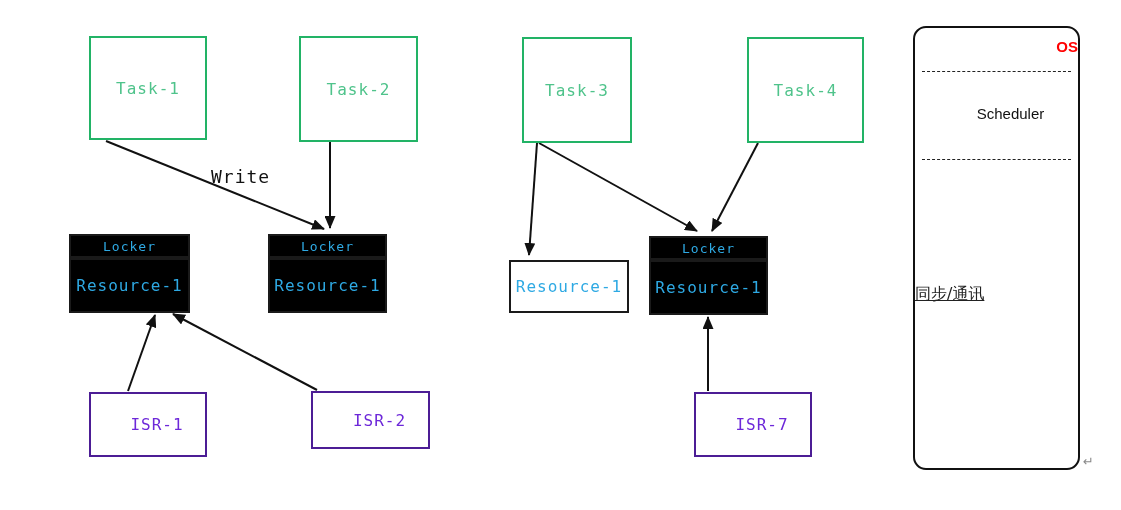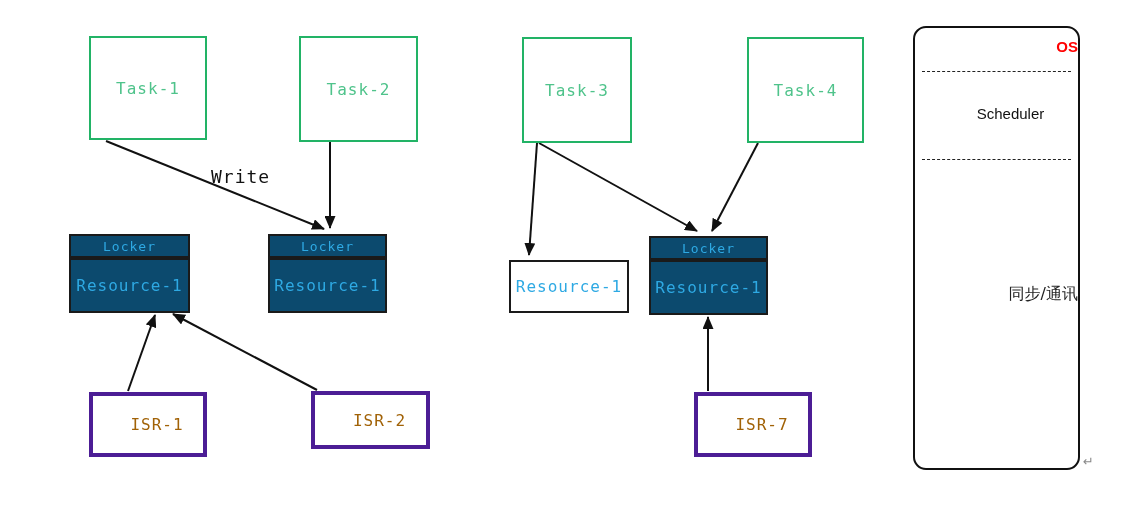--- a/index.html
+++ b/index.html
@@ -2,22 +2,22 @@
 <html><head>
 <meta charset="utf-8">
 <style>
   html,body{margin:0;padding:0;background:#fff;}
   #canvas{
     position:relative;width:1121px;height:510px;background:#ffffff;
     font-family:"DejaVu Sans Mono",monospace;overflow:hidden;
   }
   .box{position:absolute;box-sizing:border-box;display:flex;align-items:center;justify-content:center;background:#fff;margin-left:44px;}
   .task{border:2px solid #22b366;color:#4fc38b;font-size:16px;letter-spacing:1px;}
-  .isr{border:4px solid #4c1d95;color:#a16207;font-size:16px;letter-spacing:1px;padding-left:18px;}
-  .lockerbox{position:absolute;box-sizing:border-box;border:2px solid #1a1a1a;background:#0c4a6e;}
+  .isr{border:2px solid #4c1d95;color:#6d28d9;font-size:16px;letter-spacing:1px;padding-left:18px;}
+  .lockerbox{position:absolute;box-sizing:border-box;border:2px solid #1a1a1a;background:#000000;}
   .lockhdr{
     box-sizing:border-box;height:22px;border-bottom:2px solid #1a1a1a;
     display:flex;align-items:center;justify-content:center;
     color:#2ea9e3;font-size:13px;letter-spacing:1px;
   }
   .lockbody{
     box-sizing:border-box;height:53px;border-top:2px solid #1a1a1a;
     display:flex;align-items:center;justify-content:center;
     color:#2ea9e3;font-size:16px;letter-spacing:1px;
   }
@@ -25,21 +25,21 @@
   .edge-label{position:absolute;left:211px;top:166px;color:#111;font-size:18px;letter-spacing:1px;}
   .arrow-layer{position:absolute;left:0;top:0;pointer-events:none;}
   .os-panel{
     position:absolute;left:913px;top:26px;width:167px;height:444px;
     box-sizing:border-box;border:2px solid #111;border-radius:13px;background:#fff;
     font-family:"Liberation Sans",sans-serif;
   }
   .os-title{position:absolute;top:10px;left:0;width:100%;text-align:right;color:#ff0000;font-size:15px;font-weight:bold;}
   .dash{position:absolute;left:7px;right:7px;height:0;border-top:1px dashed #222;}
   .os-scheduler{position:absolute;top:77px;left:0;width:100%;text-align:center;color:#111;font-size:15px;padding-left:14px;}
-  .os-sync{position:absolute;top:256px;left:0;width:100%;text-align:right;color:#222;font-size:16px;font-family:"DejaVu Sans",sans-serif;}
+  .os-sync{position:absolute;top:256px;left:0;width:100%;text-align:left;color:#222;font-size:16px;font-family:"DejaVu Sans",sans-serif;text-decoration:underline;}
   .return-mark{position:absolute;left:1083px;top:454px;color:#8a8a8a;font-size:13px;font-family:"DejaVu Sans",sans-serif;}
 </style>
 </head>
 <body>
 
 <div id="canvas">
 
   <svg class="arrow-layer" width="1121" height="510" viewBox="0 0 1121 510">
     <defs>
       <marker id="ah" markerWidth="14" markerHeight="11" refX="12" refY="5.5" orient="auto" markerUnits="userSpaceOnUse">

